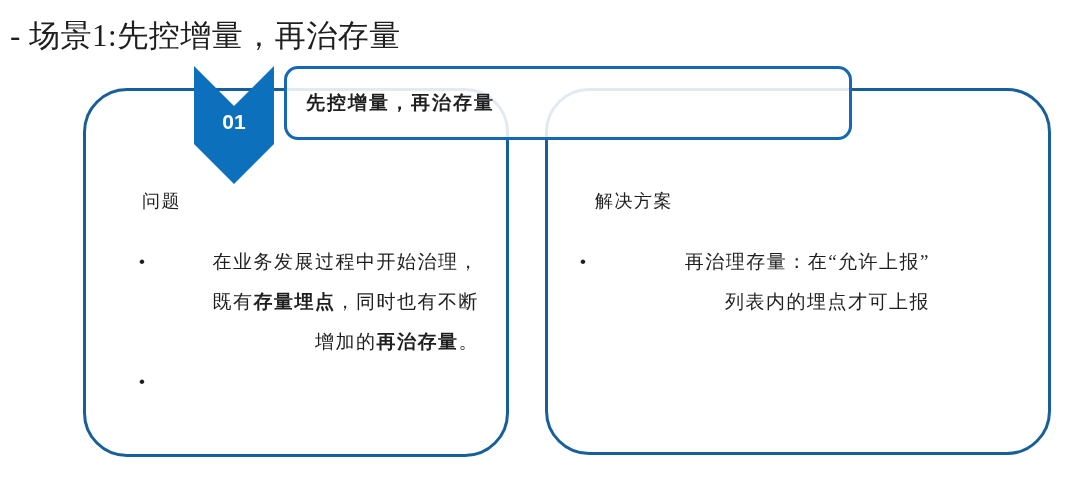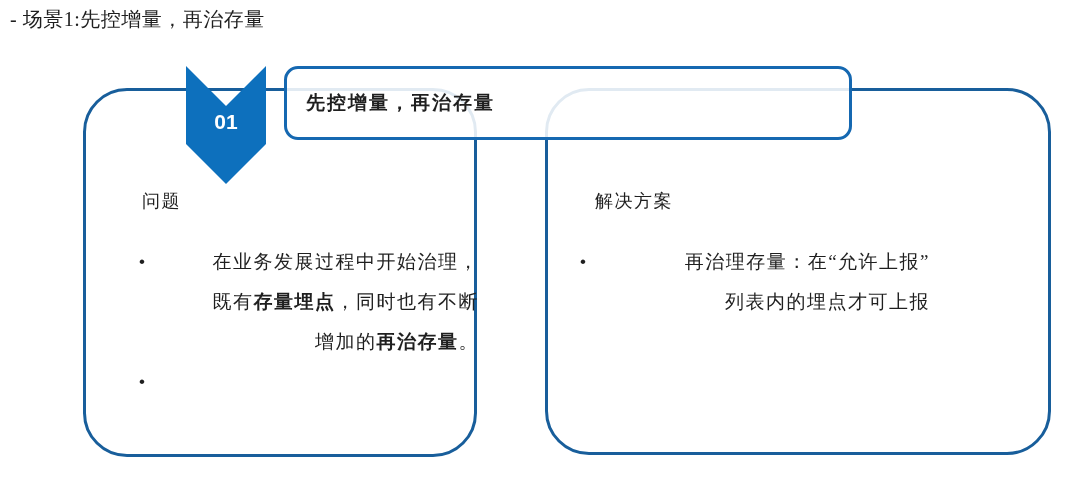--- a/index.html
+++ b/index.html
@@ -12,37 +12,37 @@
     width: 1080px;
     height: 481px;
     background: #ffffff;
     overflow: hidden;
     font-family: "Liberation Serif", "DejaVu Serif", serif;
     color: var(--text-dark, #1f1f1f);
   }
   .title {
     position: absolute;
     left: 10px;
-    top: 2px;
-    font-size: 20px;
+    top: 19px;
+    font-size: 31px;
     line-height: 34px;
     letter-spacing: 0.5px;
     color: var(--text-dark, #1f1f1f);
     font-weight: 500;
   }
   
   .box {
     position: absolute;
     border: 3px solid var(--box-border-blue, #185e9b);
     border-radius: 44px;
     background: #ffffff;
     box-sizing: border-box;
     z-index: 1;
   }
-  .box-left  { left: 83px;  top: 88px; width: 394px; height: 369px; }
+  .box-left  { left: 83px;  top: 88px; width: 426px; height: 369px; }
   .box-right { left: 545px; top: 88px; width: 506px; height: 367px; }
 
   .panel-heading {
     position: absolute;
     top: 98px;
     font-size: 18px;
     letter-spacing: 1.5px;
     color: var(--text-dark, #1f1f1f);
   }
   .box-left  .panel-heading { left: 56px; }
@@ -101,21 +101,21 @@
     padding-left: 19px;
     font-size: 19px;
     letter-spacing: 2px;
     color: var(--text-dark, #1f1f1f);
     font-weight: bold;
   }
 
   
   .ribbon {
     position: absolute;
-    left: 186px;
+    left: 194px;
     top: 66px;
     width: 80px;
     height: 118px;
     z-index: 3;
   }
   .ribbon svg { display: block; width: 80px; height: 118px; }
   .ribbon-num {
     position: absolute;
     left: 0;
     top: 44px;

